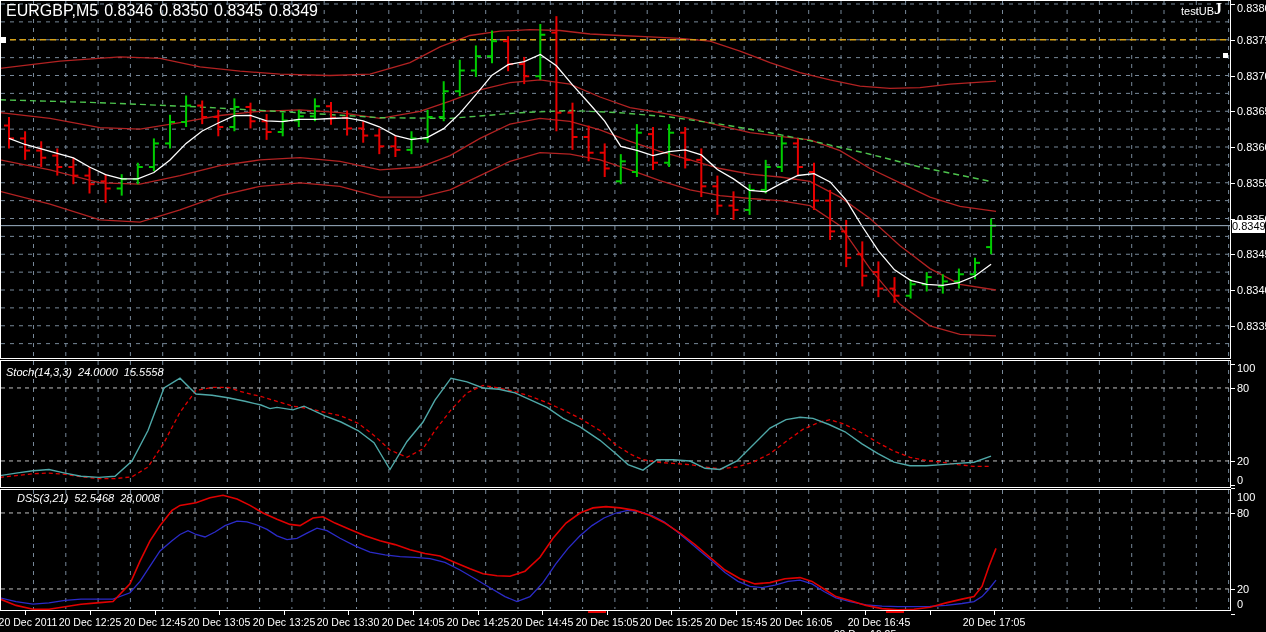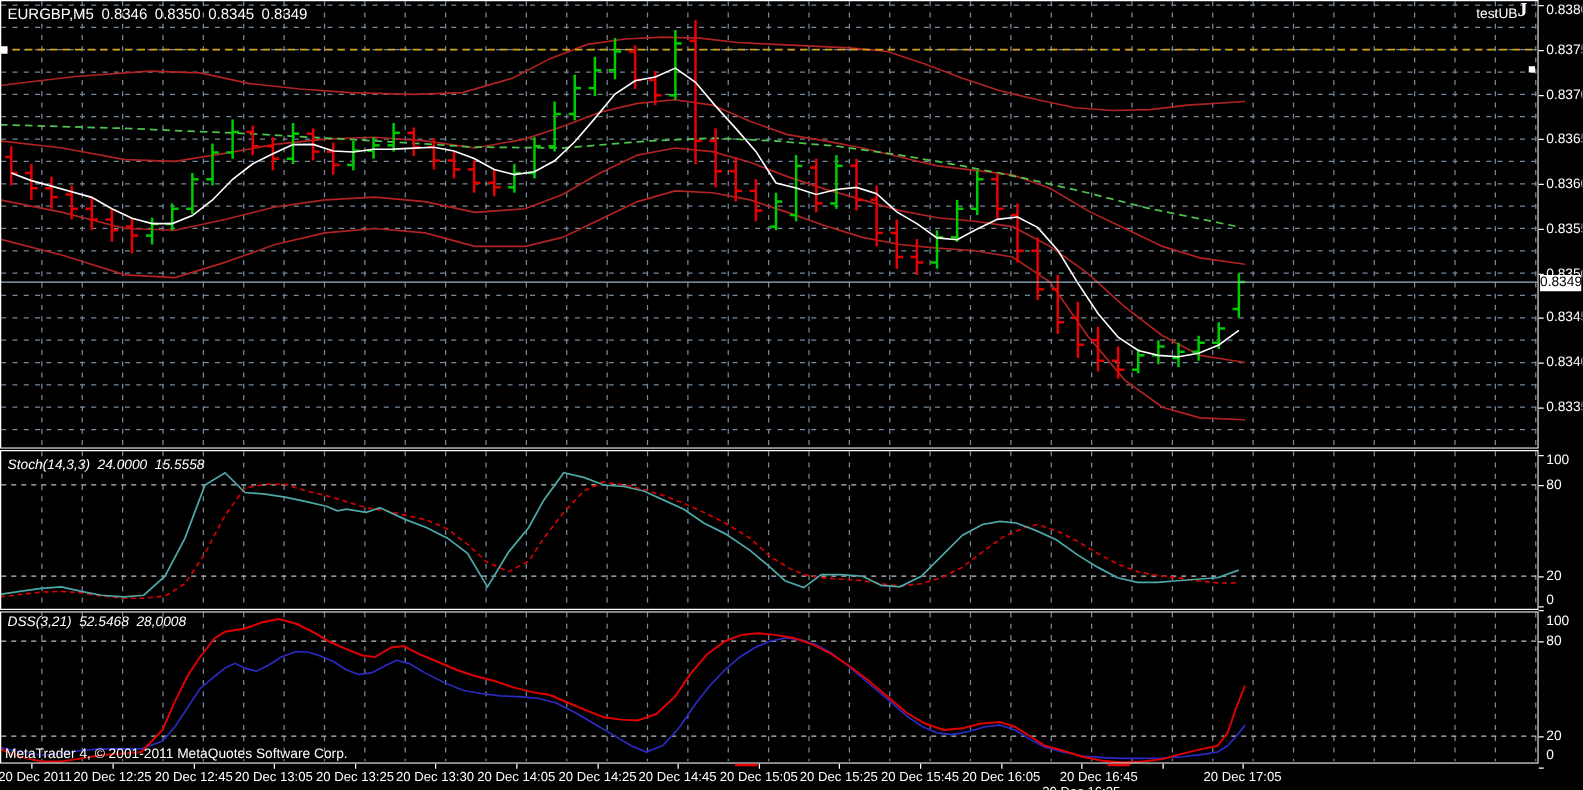--- a/index.html
+++ b/index.html
@@ -5,25 +5,25 @@
   html,body{margin:0;padding:0;background:#000;}
   #screen{position:relative;width:1266px;height:632px;background:#000;overflow:hidden;
           font-family:"Liberation Sans",sans-serif;}
   svg{position:absolute;left:0;display:block;}
   .lbl{position:absolute;color:#fff;font-size:11px;line-height:12px;white-space:nowrap;}
   .scale-lbl{position:absolute;left:1237px;color:#fff;font-size:11px;line-height:11px;white-space:nowrap;}
   .tick{position:absolute;left:1231px;width:4px;height:1px;background:#fff;}
   .time-lbl{position:absolute;top:617px;color:#fff;font-size:10.5px;line-height:11px;white-space:nowrap;transform:translateX(-50%);}
   .time-tick{position:absolute;top:611px;width:1px;height:4px;background:#fff;}
   .red-mark{position:absolute;top:611px;height:2px;background:#e80000;}
-  #ohlc-header{left:6px;top:5px;font-size:12px;}
+  #ohlc-header{left:6px;top:5px;font-size:16px;}
   #ohlc-header span{margin-right:6px;}
   #stoch-label{left:6px;top:366px;}
   #stoch-label span,#dss-label span{margin-right:6px;font-style:italic;}
-  #dss-label{left:6px;top:492px;}
+  #dss-label{left:17px;top:492px;}
   #copyright{left:4px;top:597px;text-shadow:1px 1px 0 #000;}
   #object-label{left:1181px;top:5px;}
   #object-mark{left:1214px;top:3px;font-size:16px;font-weight:bold;font-family:"Liberation Serif",serif;}
   #price-box{position:absolute;left:1232px;width:33px;height:13px;background:#fff;color:#000;
              font-size:11px;line-height:13px;text-align:center;}
   .sq{position:absolute;background:#fff;}
 </style>
 </head>
 <body>
 
@@ -506,21 +506,20 @@
   <div class="lbl" id="object-mark">J</div>
 
   <div class="lbl" id="stoch-label">
     <span>Stoch(14,3,3)</span><span>24.0000</span><span>15.5558</span>
   </div>
 
   <div class="lbl" id="dss-label">
     <span>DSS(3,21)</span><span>52.5468</span><span>28,0008</span>
   </div>
 
-  <div class="lbl" id="copyright">MetaTrader 4, © 2001-2011 MetaQuotes Software Corp.</div>
 
   <div id="price-scale">
       <div class="tick" style="top: 4px;"></div>
       <div class="scale-lbl" style="top: 3px;">0.8380</div>
       <div class="tick" style="top: 40px;"></div>
       <div class="scale-lbl" style="top: 35px;">0.8375</div>
       <div class="tick" style="top: 76px;"></div>
       <div class="scale-lbl" style="top: 71px;">0.8370</div>
       <div class="tick" style="top: 111px;"></div>
       <div class="scale-lbl" style="top: 106px;">0.8365</div>

